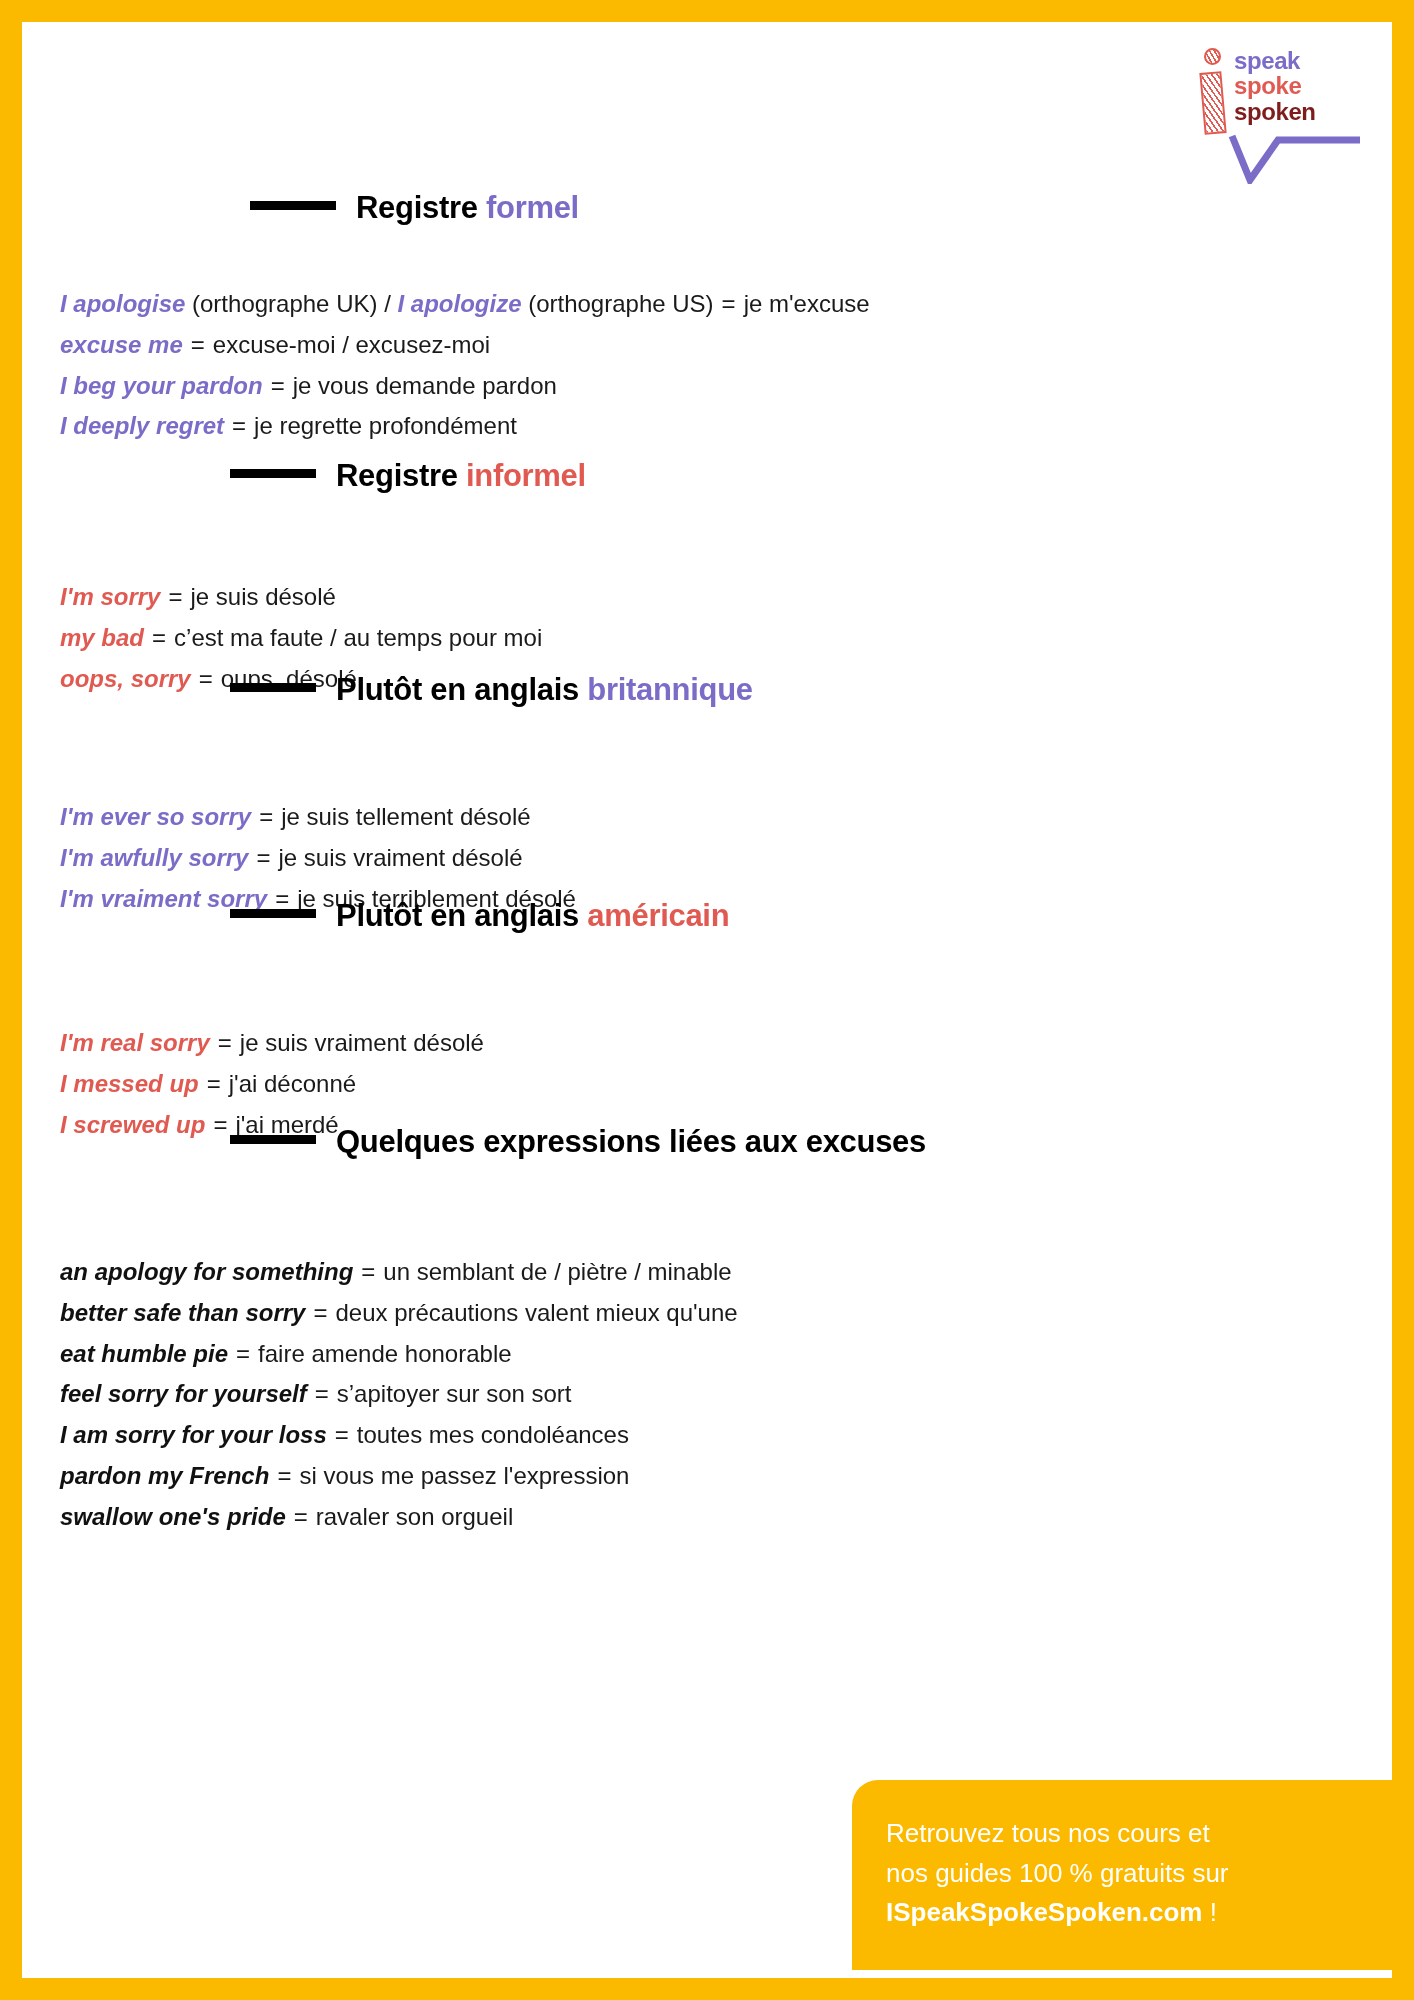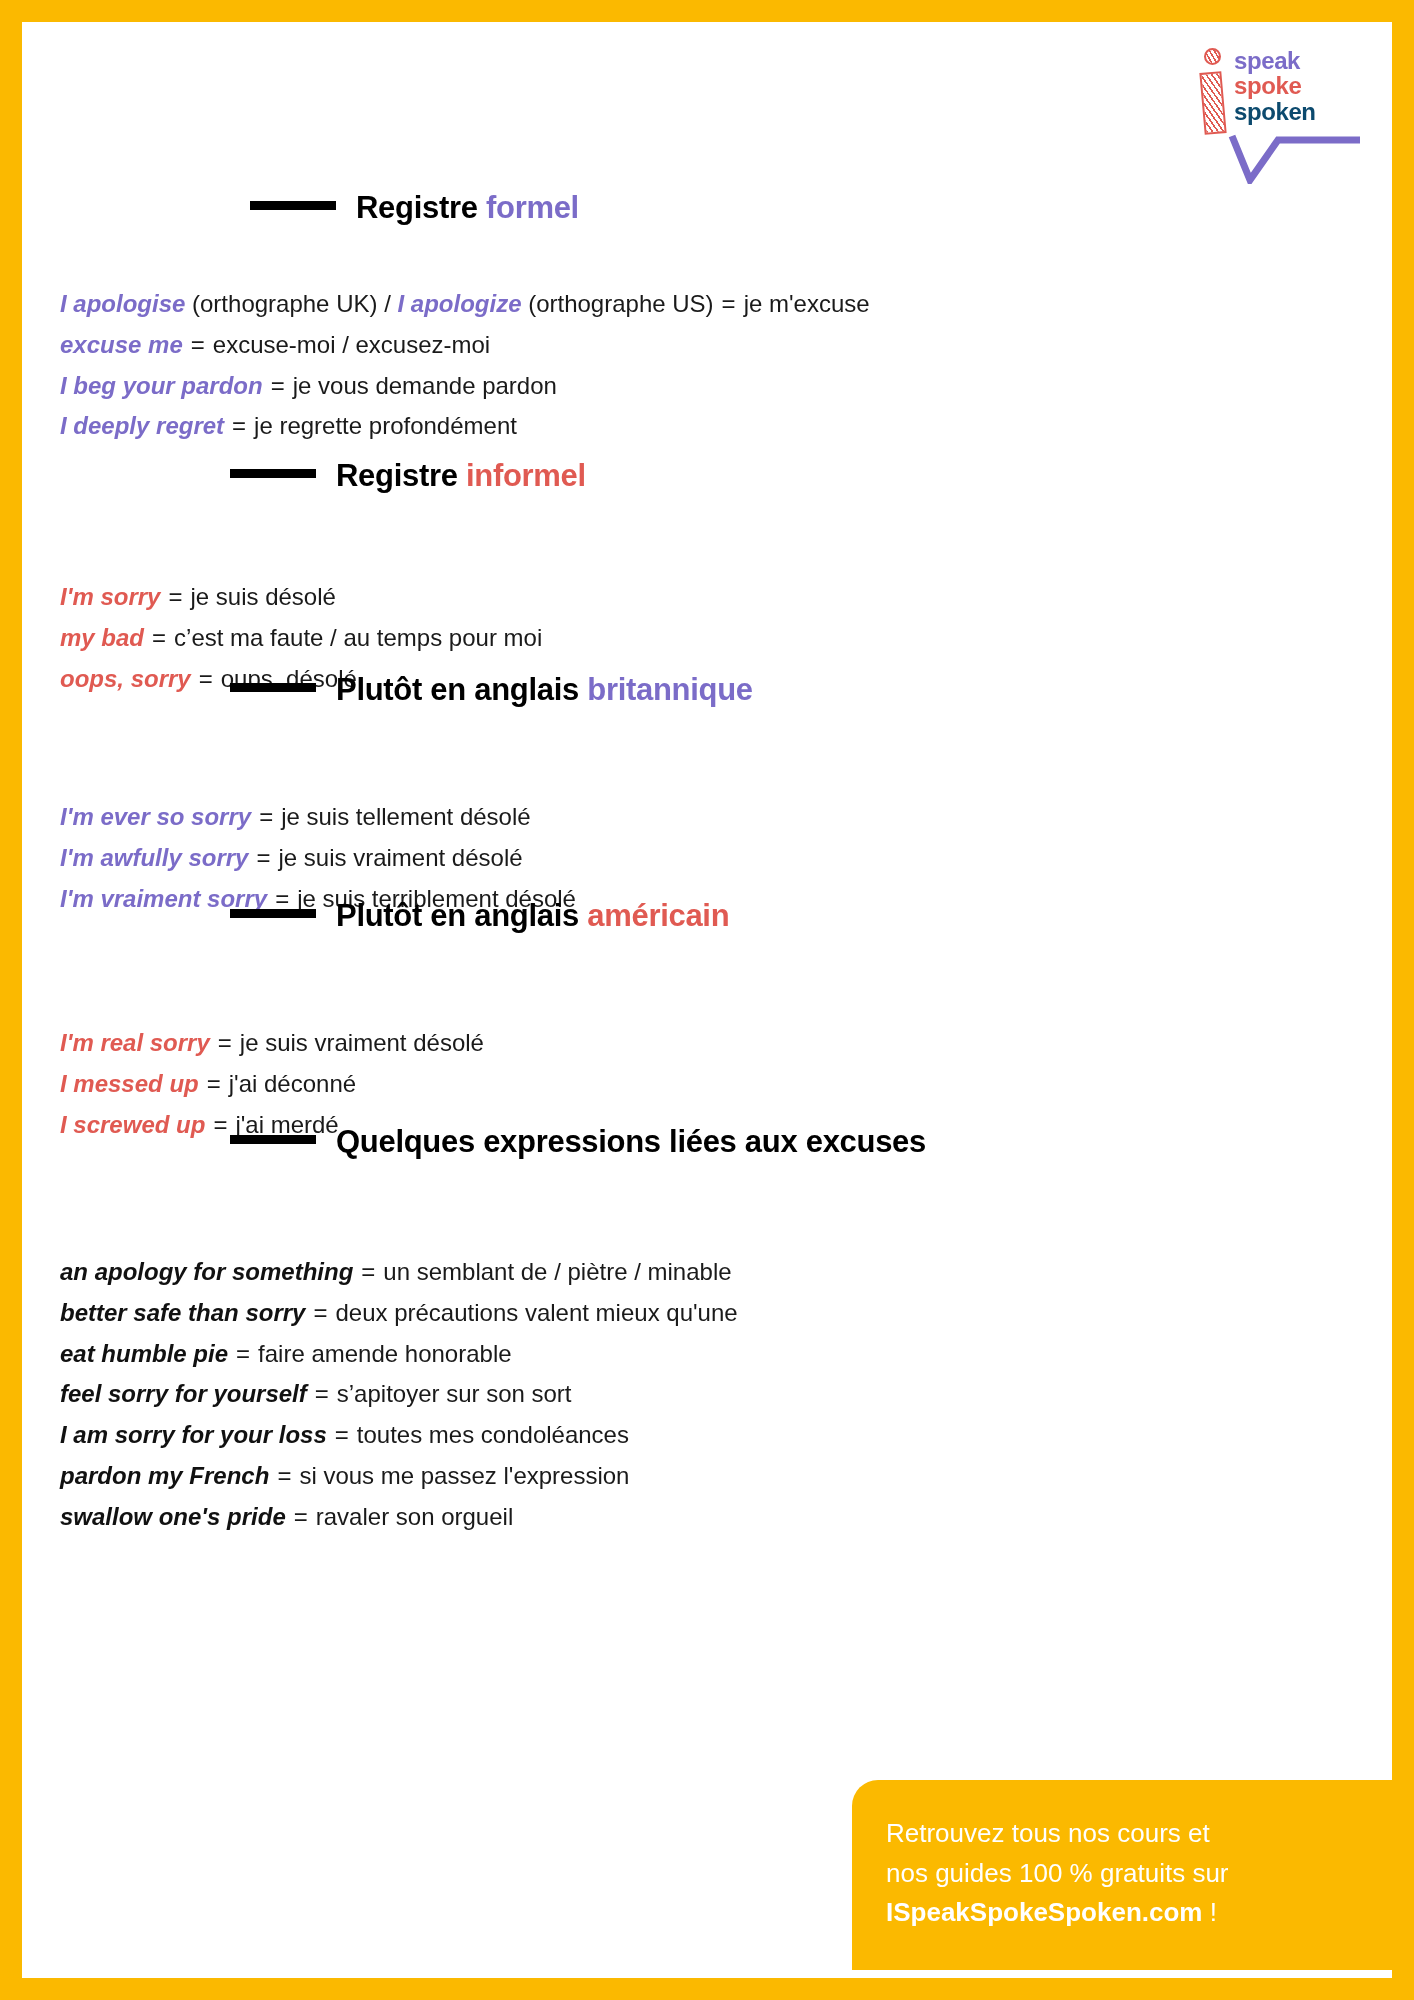--- a/index.html
+++ b/index.html
@@ -36,21 +36,21 @@
     position: absolute;
     left: 54px;
     top: 6px;
     line-height: 1.06;
     font-weight: bold;
     font-size: 24px;
     letter-spacing: -0.4px;
   }
   .lw-speak  { color: #7B6CC8; }
   .lw-spoke  { color: #E05A52; }
-  .lw-spoken { color: #0c4a6e; }
+  .lw-spoken { color: #7f1d1d; }
   .logo-i-dot {
     position: absolute;
     left: 24px; top: 6px;
     width: 17px; height: 17px;
     border-radius: 50%;
     background:
       repeating-linear-gradient(60deg,
         #E05A52 0px, #E05A52 1.6px,
         #ffffff 1.6px, #ffffff 4.2px);
     border: 2px solid #E05A52;

